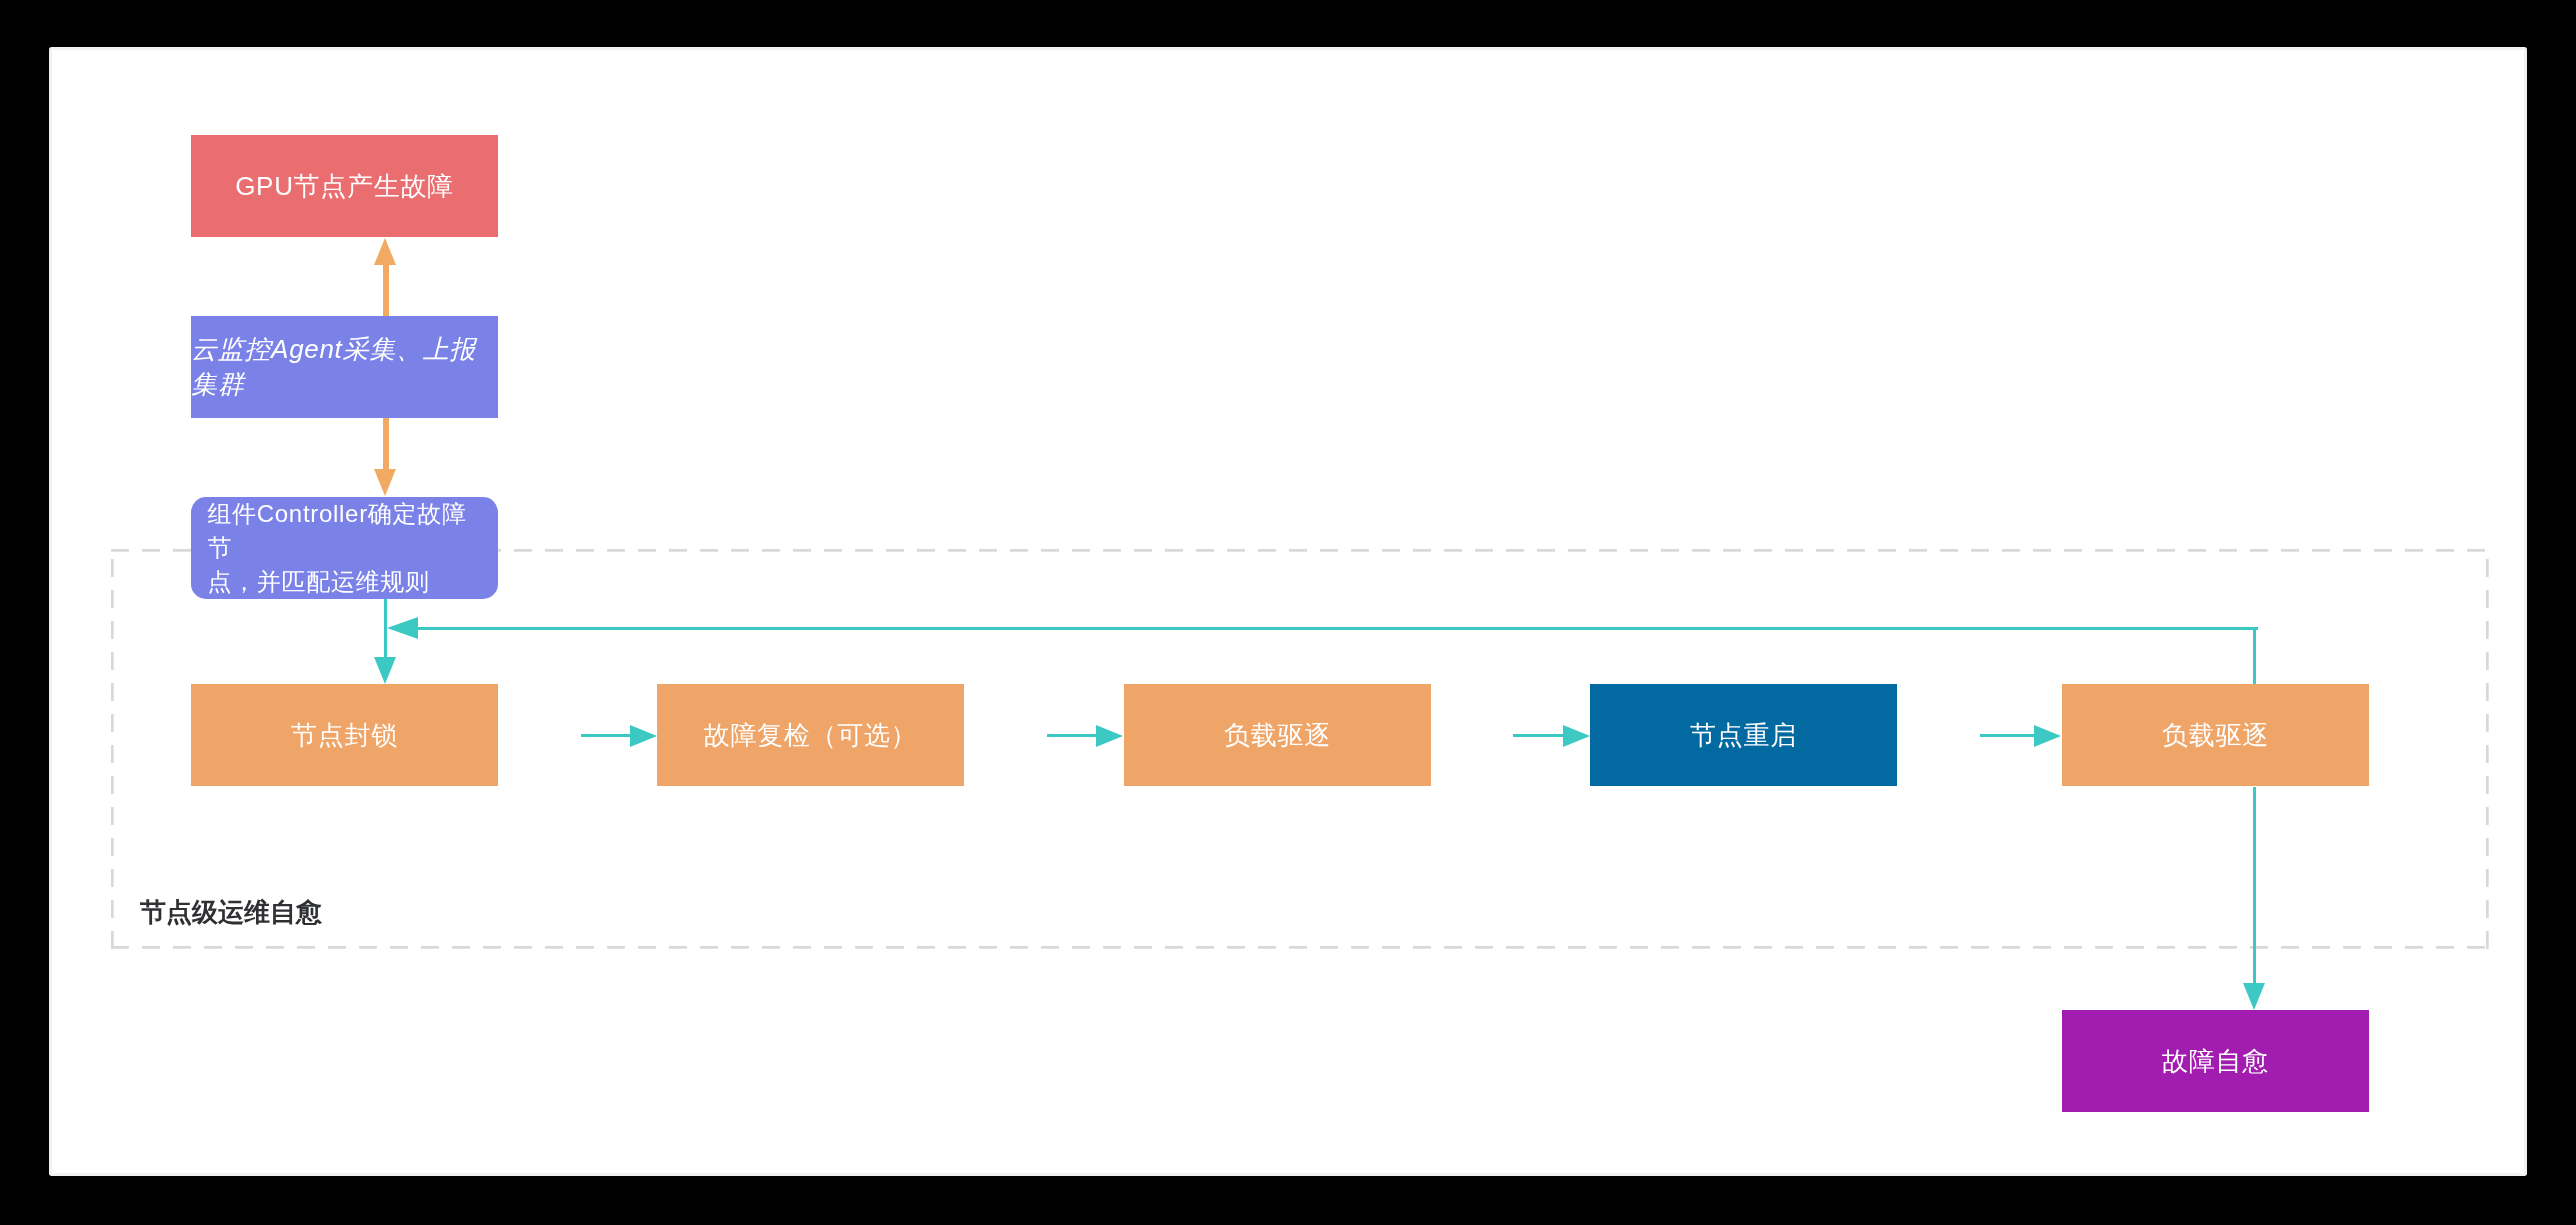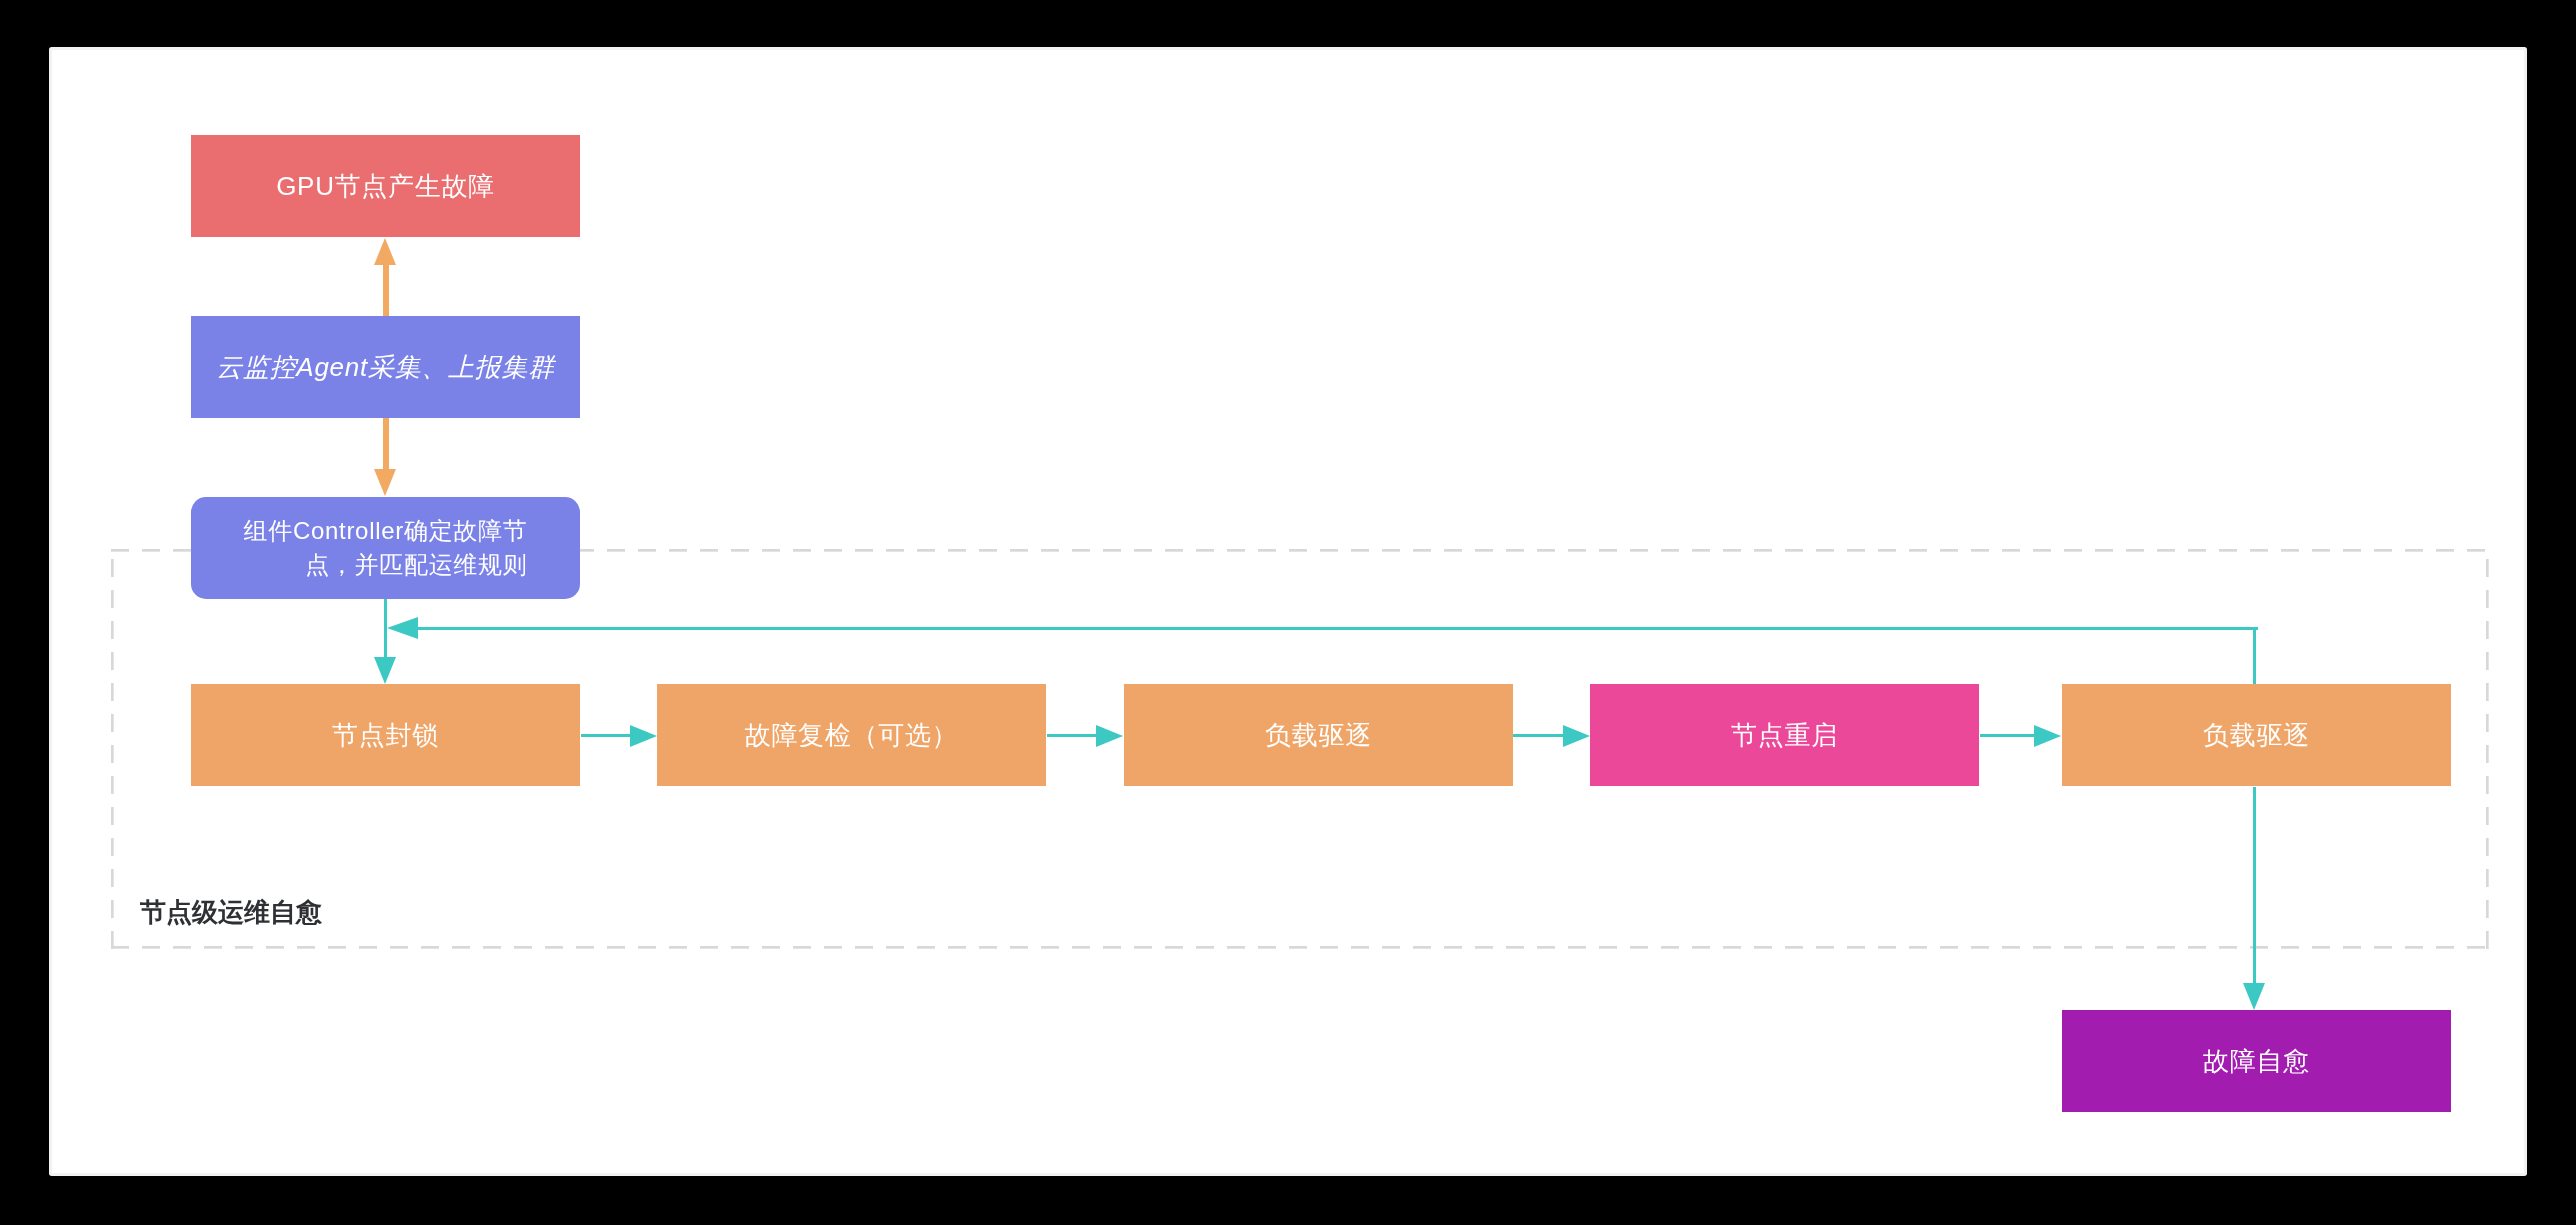--- a/index.html
+++ b/index.html
@@ -24,22 +24,22 @@
       repeating-linear-gradient(0deg,#d8d8d8 0 18.4px,transparent 18.4px 31px) left top/2.7px 100% no-repeat,
       repeating-linear-gradient(0deg,#d8d8d8 0 18.4px,transparent 18.4px 31px) right top/2.7px 100% no-repeat;
     z-index:1;
   }
   .group-label{
     position:absolute;left:140px;top:896px;z-index:4;
     font-size:26px;font-weight:700;color:#2e3033;line-height:33px;
   }
   
   .node{
-    position:absolute;width:389px;height:102px;box-sizing:border-box;
-    display:flex;align-items:center;justify-content:center;text-align:right;
+    position:absolute;width:307px;height:102px;box-sizing:border-box;
+    display:flex;align-items:center;justify-content:center;text-align:left;
     color:#fff;font-size:26px;font-weight:500;letter-spacing:0.7px;z-index:3;
   }
   .node.multiline{font-size:24px;line-height:34px;white-space:pre-line;padding:0 16.4px;border-radius:15px;}
   .n-gpu      {left:191px;top:135px;}
   .n-agent    {left:191px;top:316px;}
   .n-ctrl     {left:191px;top:497px;}
   .n-block    {left:191px;top:684px;}
   .n-standby  {left:657px;top:684px;}
   .n-evict    {left:1124px;top:684px;}
   .n-restart  {left:1590px;top:684px;}
@@ -112,21 +112,21 @@
   </div>
 
   <div class="node n-standby" style="background: rgb(240, 165, 104);">
     <span>故障复检（可选）</span>
   </div>
 
   <div class="node n-evict" style="background: rgb(240, 165, 104);">
     <span>负载驱逐</span>
   </div>
 
-  <div class="node n-restart" style="background: #ec4899;">
+  <div class="node n-restart" style="background: #0369a1;">
     <span>节点重启</span>
   </div>
 
   <div class="node n-recheck" style="background: rgb(240, 165, 104);">
     <span>负载驱逐</span>
   </div>
 
   <div class="node n-healed" style="background: #a21caf;">
     <span>故障自愈</span>
   </div>

